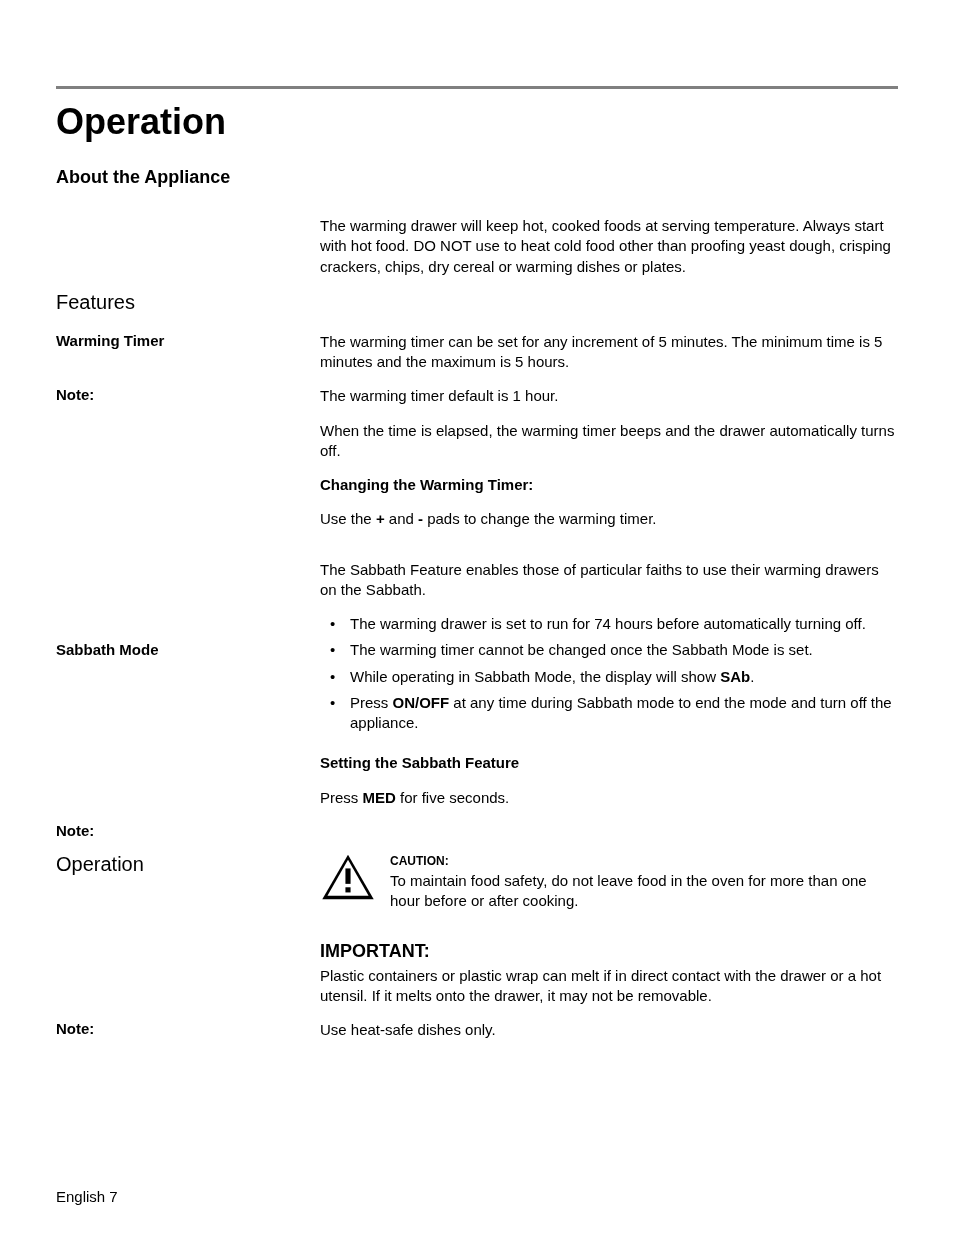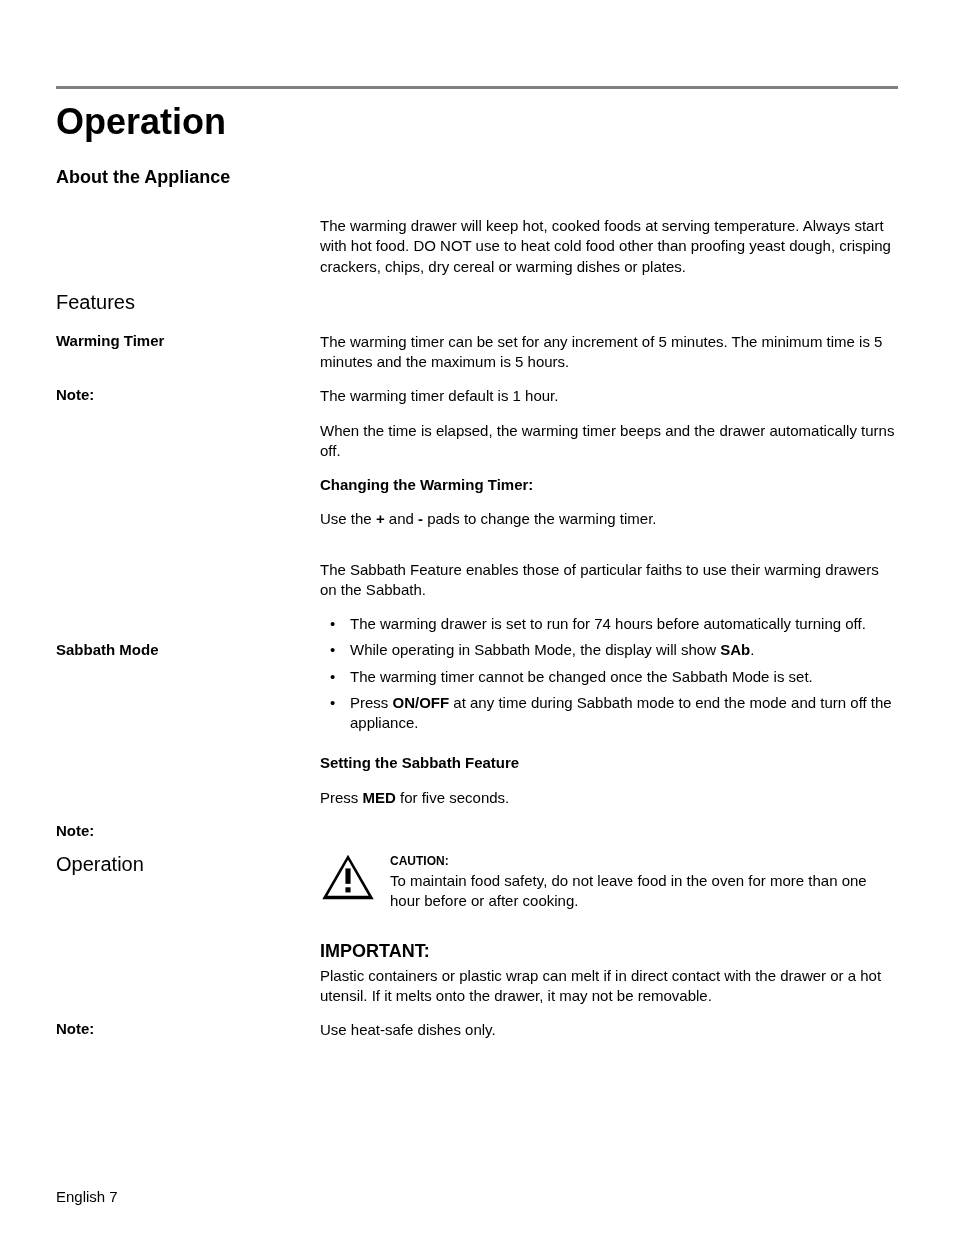--- a/index.html
+++ b/index.html
@@ -132,24 +132,24 @@
     <span>Use the </span><b>+</b><span> and </span><b>-</b><span> pads to change the warming timer.</span>
   </div>
 </div>
 
 <div class="row" style="margin-top:30px;align-items:center;">
   <div class="left-col bold">Sabbath Mode</div>
   <div class="right-col">
     <p>The Sabbath Feature enables those of particular faiths to use their warming drawers on the Sabbath.</p>
     <ul class="bullets">
       <li>The warming drawer is set to run for 74 hours before automatically turning off.</li>
+      <li>The warming timer cannot be changed once the Sabbath Mode is set.</li>
       <li>
         <span>While operating in Sabbath Mode, the display will show </span><b>SAb</b><span>.</span>
       </li>
-      <li>The warming timer cannot be changed once the Sabbath Mode is set.</li>
       <li>
         <span>Press </span><b>ON/OFF</b><span> at any time during Sabbath mode to end the mode and turn off the appliance.</span>
       </li>
     </ul>
   </div>
 </div>
 
 <div class="row">
   <div class="left-col"></div>
   <div class="right-col subhead">Setting the Sabbath Feature</div>

